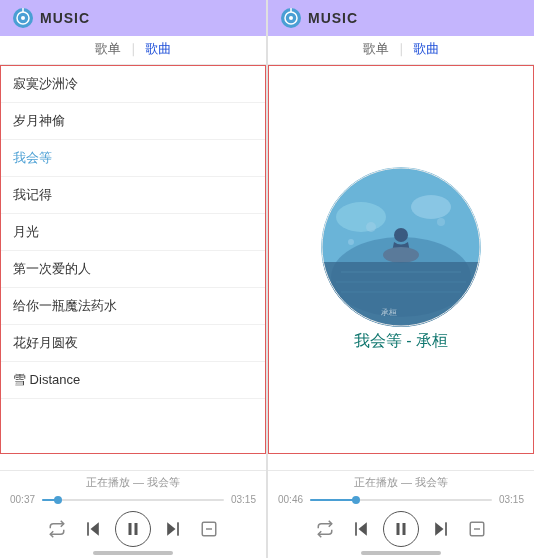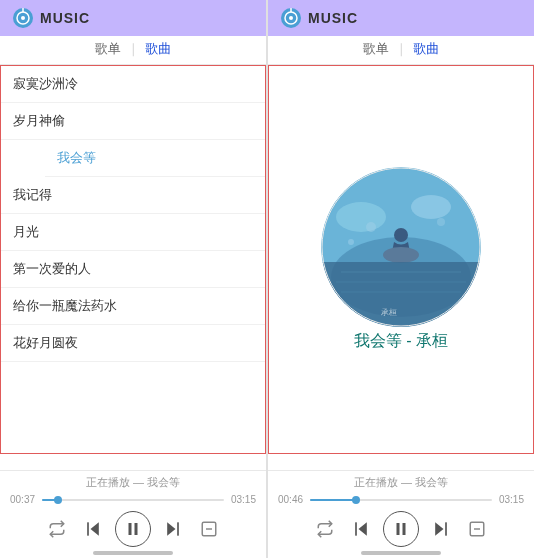--- a/index.html
+++ b/index.html
@@ -84,21 +84,20 @@
     .song-list-item {
       padding: 9px 12px;
       font-size: 13px;
       color: #333;
       border-bottom: 1px solid #f0f0f0;
       cursor: pointer;
     }
 
     .song-list-item.active {
       color: #4a9fd4;
-      margin-left: 44px;
     }
 
     
     .player-bar {
       height: 88px;
       border-top: 1px solid #e8e8e8;
       display: flex;
       flex-direction: column;
       padding: 4px 0 2px;
       background: #fff;
@@ -251,20 +250,21 @@
 
   <div class="song-list">
   <div class="song-list-item">寂寞沙洲冷</div>
       <div class="song-list-item">岁月神偷</div>
       <div class="song-list-item active">我会等</div>
       <div class="song-list-item">我记得</div>
       <div class="song-list-item">月光</div>
       <div class="song-list-item">第一次爱的人</div>
       <div class="song-list-item">给你一瓶魔法药水</div>
       <div class="song-list-item">花好月圆夜</div>
+      <div class="song-list-item">雪 Distance</div>
     </div>
 
   <div class="player-bar">
     <div class="now-playing">正在播放 — 我会等</div>
     <div class="progress-bar-container">
       <span class="time-label">00:37</span>
       <div class="progress-track">
         <div class="progress-fill" style="width: 9%">
           <div class="progress-thumb"></div>
         </div>

